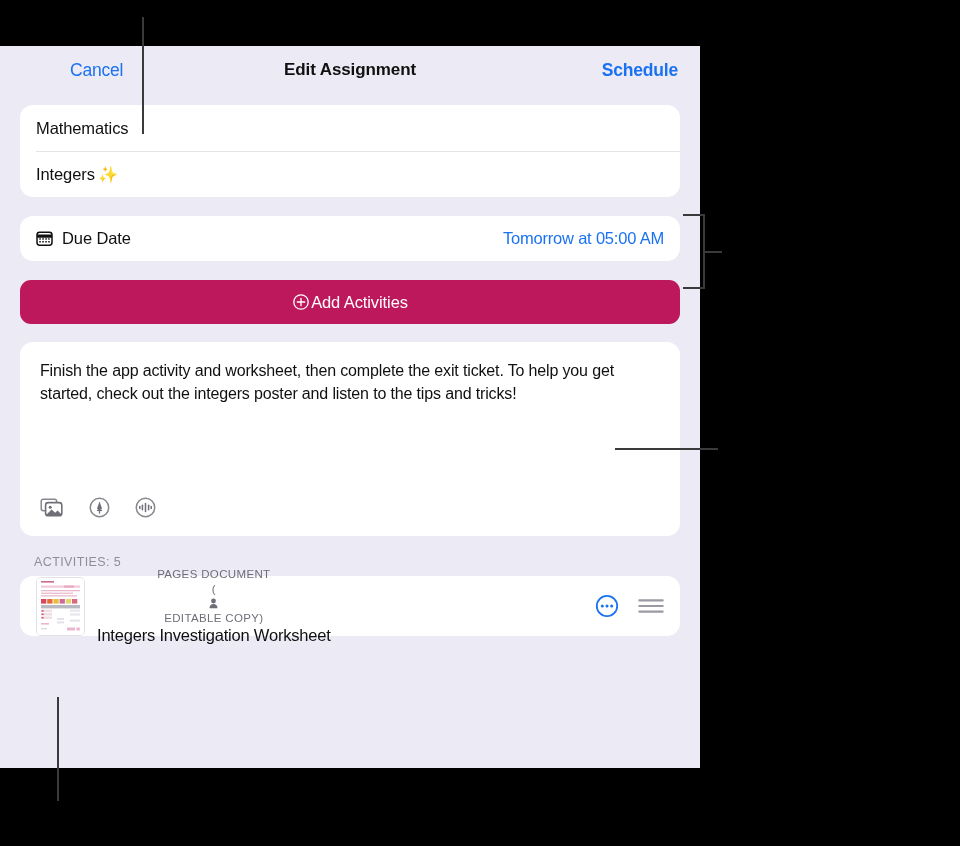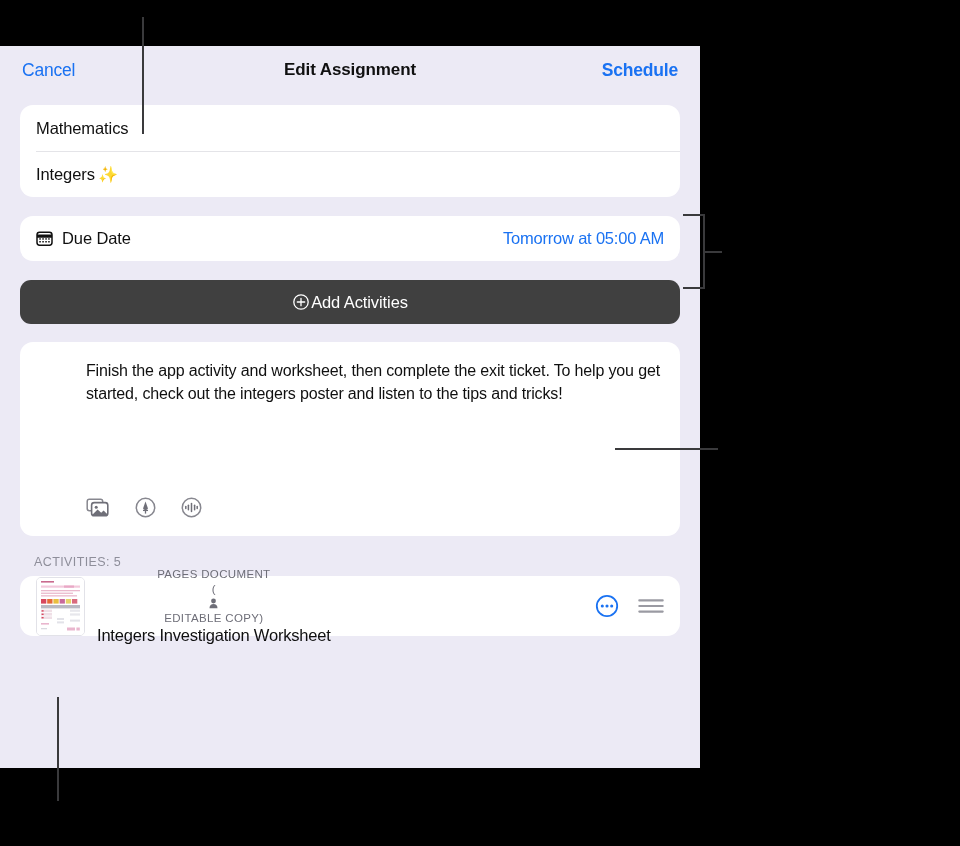--- a/index.html
+++ b/index.html
@@ -42,21 +42,21 @@
     position:absolute;
     left:0;right:0;
     text-align:center;
     font-size:17px;
     font-weight:bold;
     color:#101010;
     letter-spacing:-0.1px;
     pointer-events:none;
   }
   #nav-right{margin-left:auto;font-weight:bold;position:relative;z-index:2;}
-  #nav-left{position:relative;z-index:2;}
+  #nav-left{position:relative;z-index:2;margin-left:48px;}
 
   
   .card{
     margin:0 20px;
     background:#ffffff;
     border-radius:13px;
     overflow:hidden;
   }
 
   .row{
@@ -108,41 +108,40 @@
     opacity:0;
   }
 
   
   #dates-card{margin-top:19px;}
 
   
   #add-activities{
     margin:19px 20px 0 20px;
     height:44px;
-    background:#404040;
+    background:#be185d;
     border-radius:11px;
     display:flex;
     align-items:center;
     justify-content:center;
     cursor:pointer;
   }
   #add-activities-label{
     color:#ffffff;
     font-size:16.5px;
     letter-spacing:-0.1px;
   }
   #plus-icon{margin-right:1px;}
 
   
   #desc-card{
     margin-top:18px;
     height:194px;
     display:flex;
     flex-direction:column;
-    padding-left:46px;
   }
   #desc-text{
     padding:17px 20px 0 20px;
     font-size:16px;
     line-height:23px;
     color:#101010;
     letter-spacing:-0.15px;
     flex:1;
   }
   #desc-toolbar{

